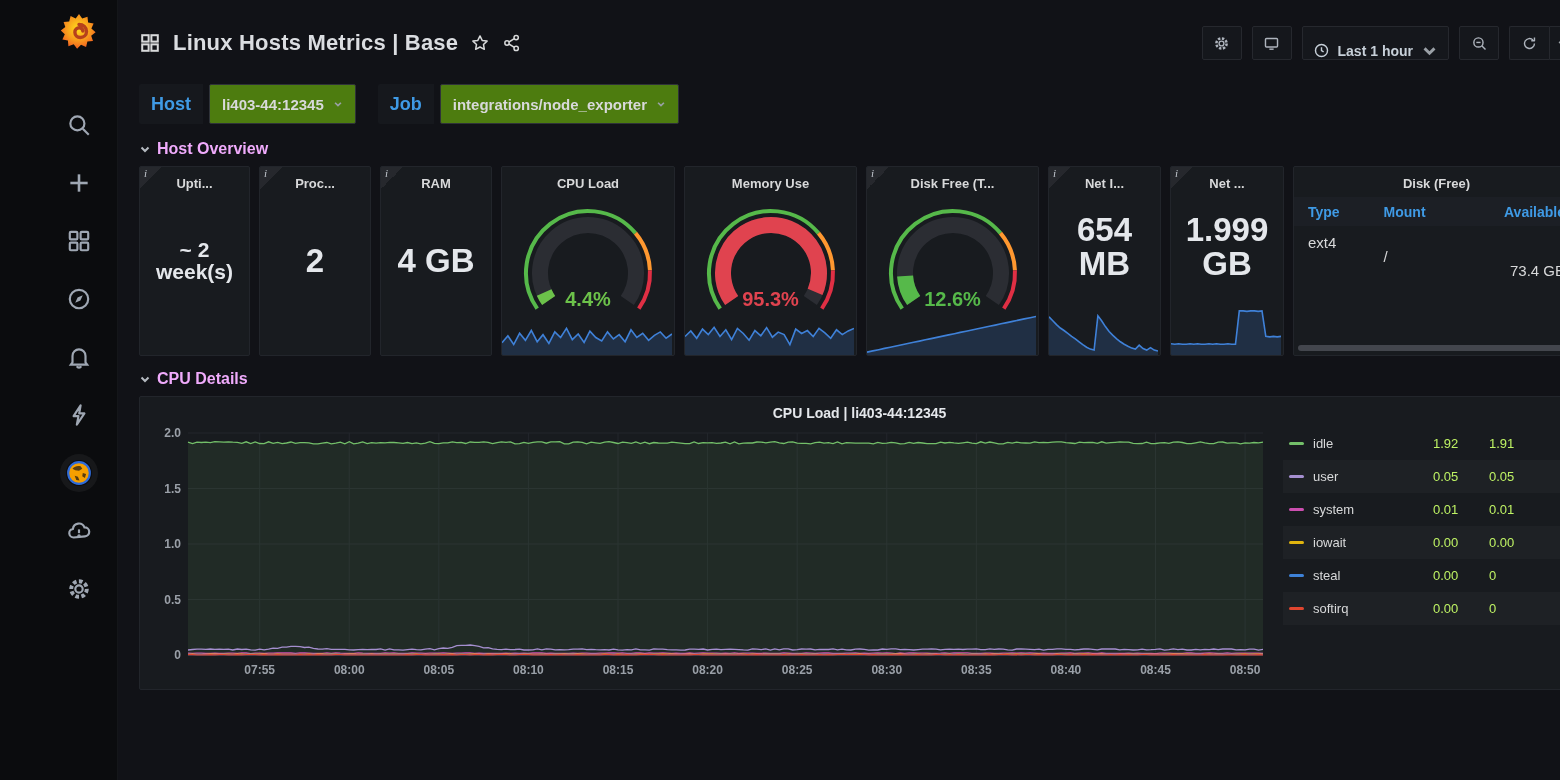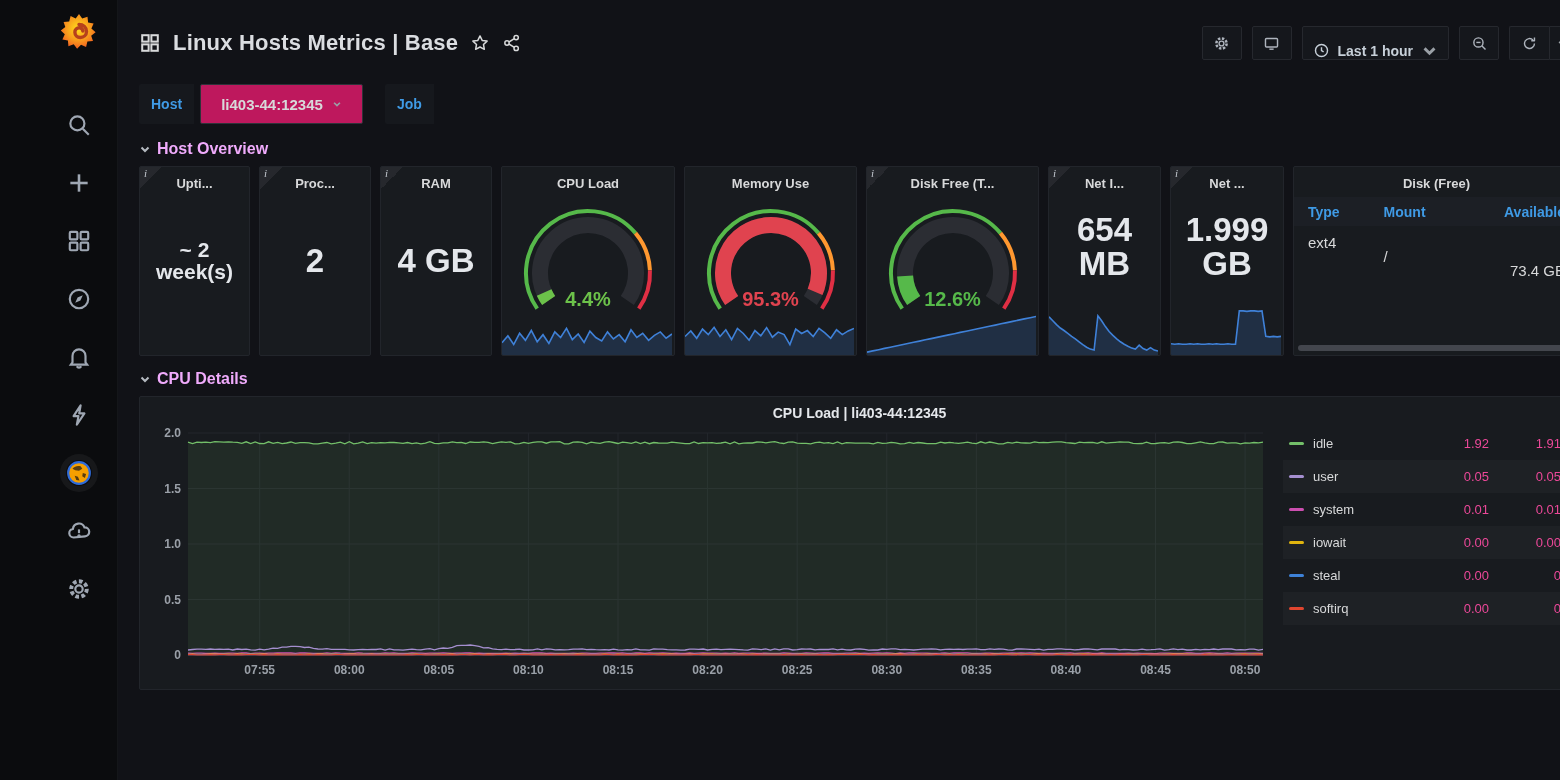--- a/index.html
+++ b/index.html
@@ -30,23 +30,23 @@
   .hbtn svg { width:17px; height:17px; }
   .time-btn { font-weight:bold; font-size:14px; color:#c7d0d9;align-items:flex-end; }
   .split { display:flex; }
   .split .hbtn:first-child { border-radius:2px 0 0 2px; border-right:none; }
   .split .hbtn:last-child { border-radius:0 2px 2px 0; min-width:30px; padding:0 6px; }
 
   
   .vars { display:flex; gap:22px; margin-top:12px; height:40px; }
   .vgroup { display:flex; }
   .vlabel { background:#16181d; border-radius:2px 0 0 2px; display:flex; align-items:center;
-    padding:0 12px; color:#3f9ae5; font-weight:bold; font-size:14px; cursor:pointer; }
-  .vvalue { background:#be185d; border:1px solid #2f3239; border-radius:2px; margin-left:6px;
-    display:flex; align-items:center; padding:0 20px; font-size:15px; font-weight:bold;
+    padding:0 12px; color:#3f9ae5; font-weight:bold; font-size:18px; cursor:pointer; }
+  .vvalue { background:#4d7c0f; border:1px solid #2f3239; border-radius:2px; margin-left:6px;
+    display:flex; align-items:center; padding:0 12px; font-size:15px; font-weight:bold;
     color:#d8d9da; gap:9px; cursor:pointer; }
   .caret { width:10px; height:10px; color:#9aa0a6; }
 
   
   .section-h { display:flex; align-items:center; gap:6px; margin:16px 0 8px 0;
     font-size:16px; font-weight:bold; color:#f0abfc; cursor:pointer; }
   .section-h svg { width:12px; height:12px; color:#b5bac1; }
 
   
   .prow { display:flex; gap:9px; height:190px; }
@@ -90,21 +90,21 @@
   .legend { width:298px; padding:2px 6px 0 14px; font-size:13px; }
   .leg-head { display:flex; height:26px; align-items:center; }
   .leg-head .sp { flex:1; }
   .leg-col { color:#3f9ae5; font-weight:bold; text-align:right; cursor:pointer; }
   .leg-col.avg { width:56px; }
   .leg-col.cur { width:72px; display:flex; justify-content:flex-end; align-items:center; gap:3px; }
   .leg-row { display:flex; align-items:center; height:33px; padding:0 0 0 6px; }
   .leg-row:nth-child(even) { background:rgba(255,255,255,0.028); }
   .leg-swatch { width:15px; height:3px; border-radius:2px; margin-right:9px; flex-shrink:0; }
   .leg-label { flex:1; color:#d8d9da; cursor:pointer; }
-  .leg-v { width:56px; text-align:right; color:#ec4899; }
+  .leg-v { width:56px; text-align:left; color:#bef264; }
   .leg-v.cur { width:72px; }
 </style>
 </head>
 <body>
 
 <div class="app">
 
   <aside class="sidebar">
     <div class="logo">
       <svg viewBox="0 0 44 44">
@@ -258,20 +258,26 @@
         <div class="vlabel">Host</div>
         <div class="vvalue">
           <span>li403-44:12345</span>
           <svg class="caret" viewBox="0 0 12 12" fill="none" stroke="currentColor" stroke-width="2">
               <path d="M2.5 4.5L6 8l3.5-3.5"></path>
             </svg>
         </div>
       </div>
       <div class="vgroup">
         <div class="vlabel">Job</div>
+        <div class="vvalue">
+          <span>integrations/node_exporter</span>
+          <svg class="caret" viewBox="0 0 12 12" fill="none" stroke="currentColor" stroke-width="2">
+              <path d="M2.5 4.5L6 8l3.5-3.5"></path>
+            </svg>
+        </div>
       </div>
     </div>
 
     <div class="section-h">
       <svg viewBox="0 0 12 12" fill="none" stroke="currentColor" stroke-width="2">
           <path d="M2.5 4.5L6 8l3.5-3.5"></path>
         </svg>
       <span>Host Overview</span>
     </div>
 

